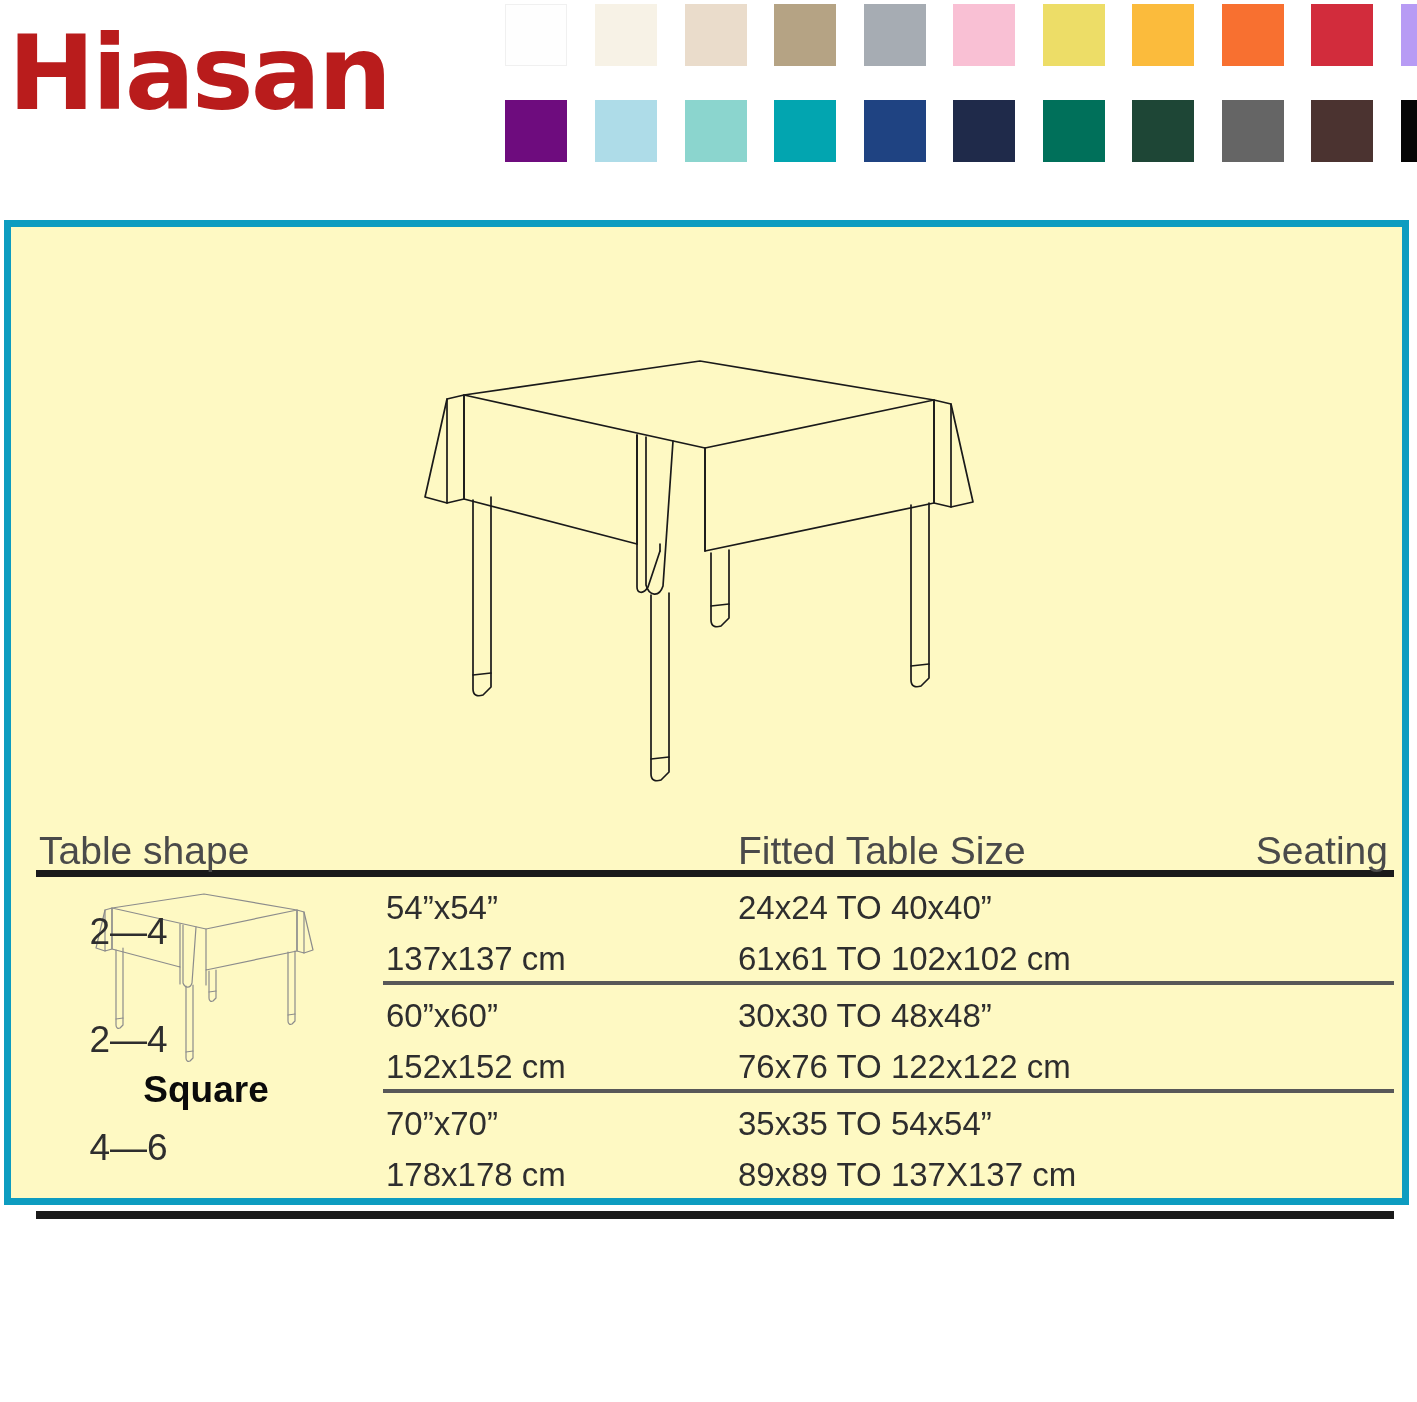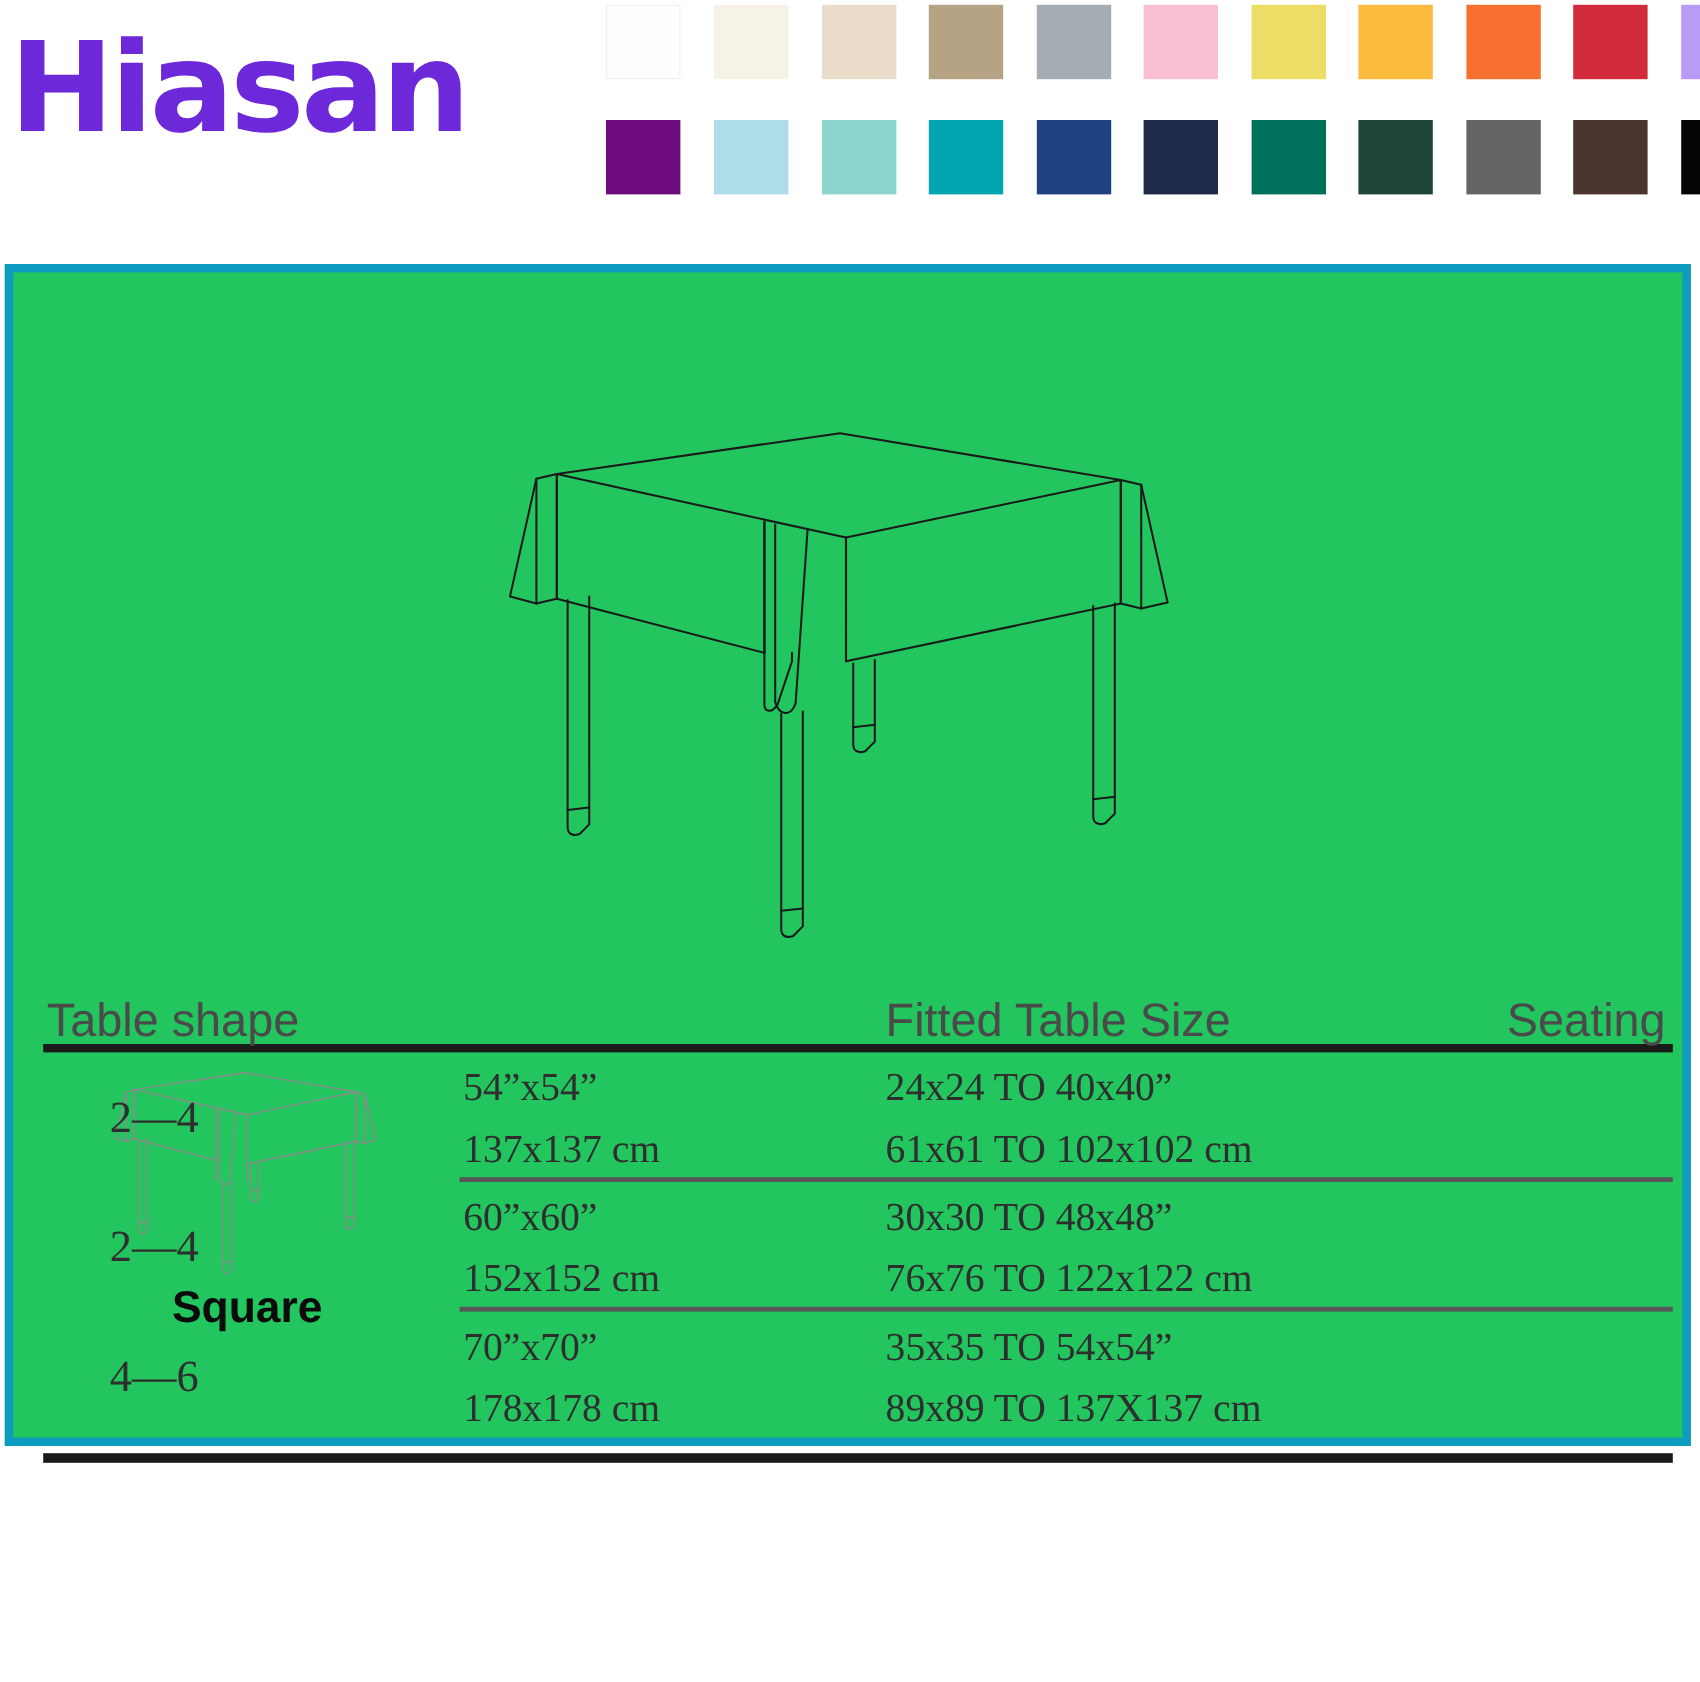--- a/index.html
+++ b/index.html
@@ -28,21 +28,21 @@
   #brand-logo {
     position: absolute;
     left: 8px;
     top: 8px;
     width: 470px;
     height: 130px;
     font-family: "DejaVu Sans", sans-serif;
     font-size: 104px;
     font-weight: bold;
     letter-spacing: -3px;
-    color: #6d28d9;
+    color: #b91c1c;
     line-height: 130px;
     white-space: nowrap;
   }
 
   #swatch-grid {
     position: absolute;
     left: 505px;
     top: 4px;
     width: 912px;
     height: 170px;
@@ -65,21 +65,21 @@
 
   
   #info-panel {
     position: absolute;
     left: 4px;
     top: 220px;
     width: 1405px;
     height: 985px;
     box-sizing: border-box;
     border: 7px solid #0d9cc0;
-    background: #22c55e;
+    background: #fef9c3;
   }
 
   
   #hero-illustration {
     position: absolute;
     left: 400px;
     top: 110px;
     width: 580px;
     height: 470px;
   }
@@ -140,21 +140,20 @@
     font-weight: bold;
     color: #0b0b0b;
     line-height: 1;
   }
 
   .data-row {
     position: absolute;
     left: 0;
     width: 1365px;
     height: 108px;
-    font-family: Liberation Serif, serif;
   }
   .data-row.r0 { top: 0px; }
   .data-row.r1 { top: 108px; }
   .data-row.r2 { top: 216px; }
 
   .cell {
     position: absolute;
     font-size: 33px;
     color: #2e2e2e;
     line-height: 1;

